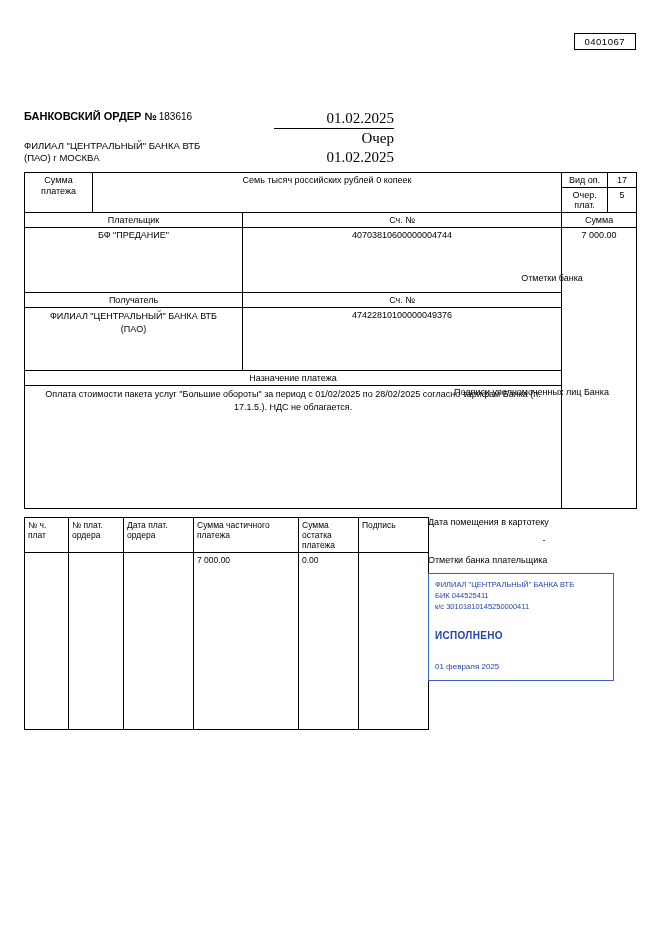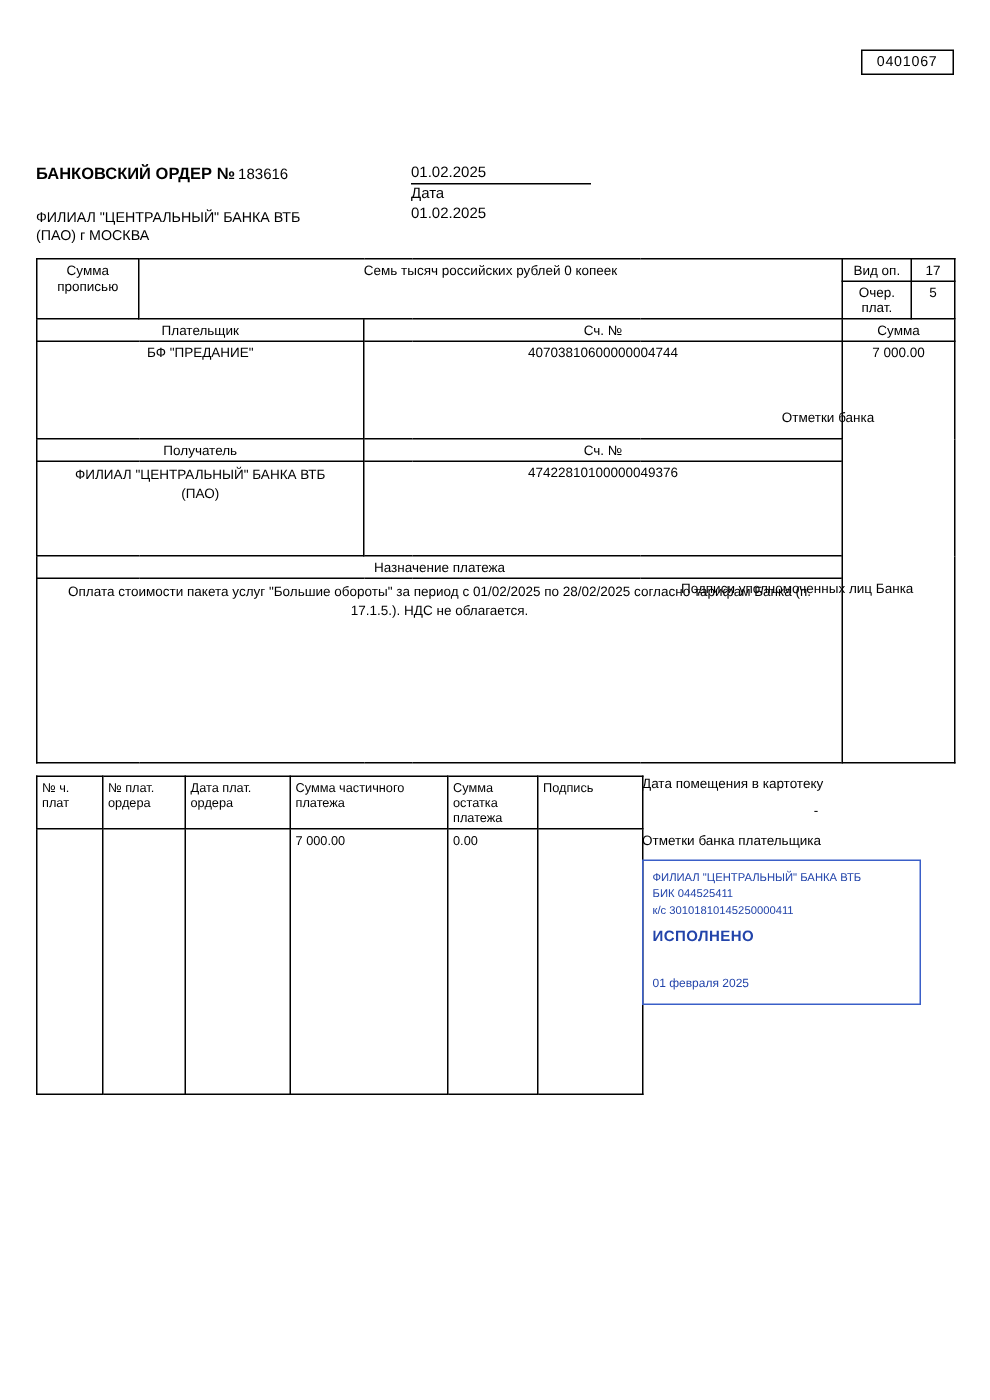--- a/index.html
+++ b/index.html
@@ -51,22 +51,23 @@
   .doc-num {
     font-size: 10px;
     display: inline-block;
     margin-left: 2px;
   }
   .date-block {
     position: absolute;
     left: 250px;
     top: 0px;
     width: 120px;
-    text-align: left;
-    font-size: 10px;
+    text-align: right;
+    font-size: 15px;
+    font-family: Liberation Serif, serif;
   }
   .date-line {
     border-bottom: 1px solid #000;
     padding-bottom: 1px;
   }
   .date-label {
     margin-top: 1px;
   }
   .date-second {
     margin-top: 2px;
@@ -151,21 +152,21 @@
     border: 1px solid #3a5fc8;
     color: #2244aa;
     padding: 5px 6px 8px 6px;
     width: 172px;
     font-size: 7.5px;
     line-height: 11px;
   }
   .stamp .big {
     font-weight: bold;
     font-size: 10px;
-    margin-top: 7px;
+    margin-top: 18px;
     letter-spacing: 0.3px;
   }
   .stamp .dt {
     margin-top: 20px;
     font-size: 8px;
   }
   .dash-center { text-align:center; }
 </style>
 </head>
 <body>
@@ -173,21 +174,21 @@
 <div class="page">
 
   <div class="form-code">0401067</div>
 
   <div class="doc">
 
     <div class="title-row">
       <span class="title">БАНКОВСКИЙ ОРДЕР №</span><span class="doc-num">183616</span>
       <div class="date-block">
         <div class="date-line">01.02.2025</div>
-        <div class="date-label">Дата</div>
+        <div class="date-label">Очер</div>
         <div class="date-second">01.02.2025</div>
       </div>
     </div>
 
     <div class="bank-name">
       <div>ФИЛИАЛ "ЦЕНТРАЛЬНЫЙ" БАНКА ВТБ</div>
       <div>(ПАО) г МОСКВА</div>
     </div>
 
     <table class="t" style="margin-top:8px;">
@@ -198,21 +199,21 @@
         <col style="width:152px">
         <col style="width:135px">
         <col style="width:46px">
         <col style="width:29px">
       </colgroup>
 
       <tbody>
           <tr>
         <td rowspan="2" class="sum-prop-label">
           <div>Сумма</div>
-          <div>прописью</div>
+          <div>платежа</div>
         </td>
         <td colspan="4" rowspan="2">Семь тысяч российских рублей 0 копеек</td>
         <td>Вид оп.</td>
         <td class="center">17</td>
       </tr>
       <tr>
         <td>Очер. плат.</td>
         <td class="center">5</td>
       </tr>
 

